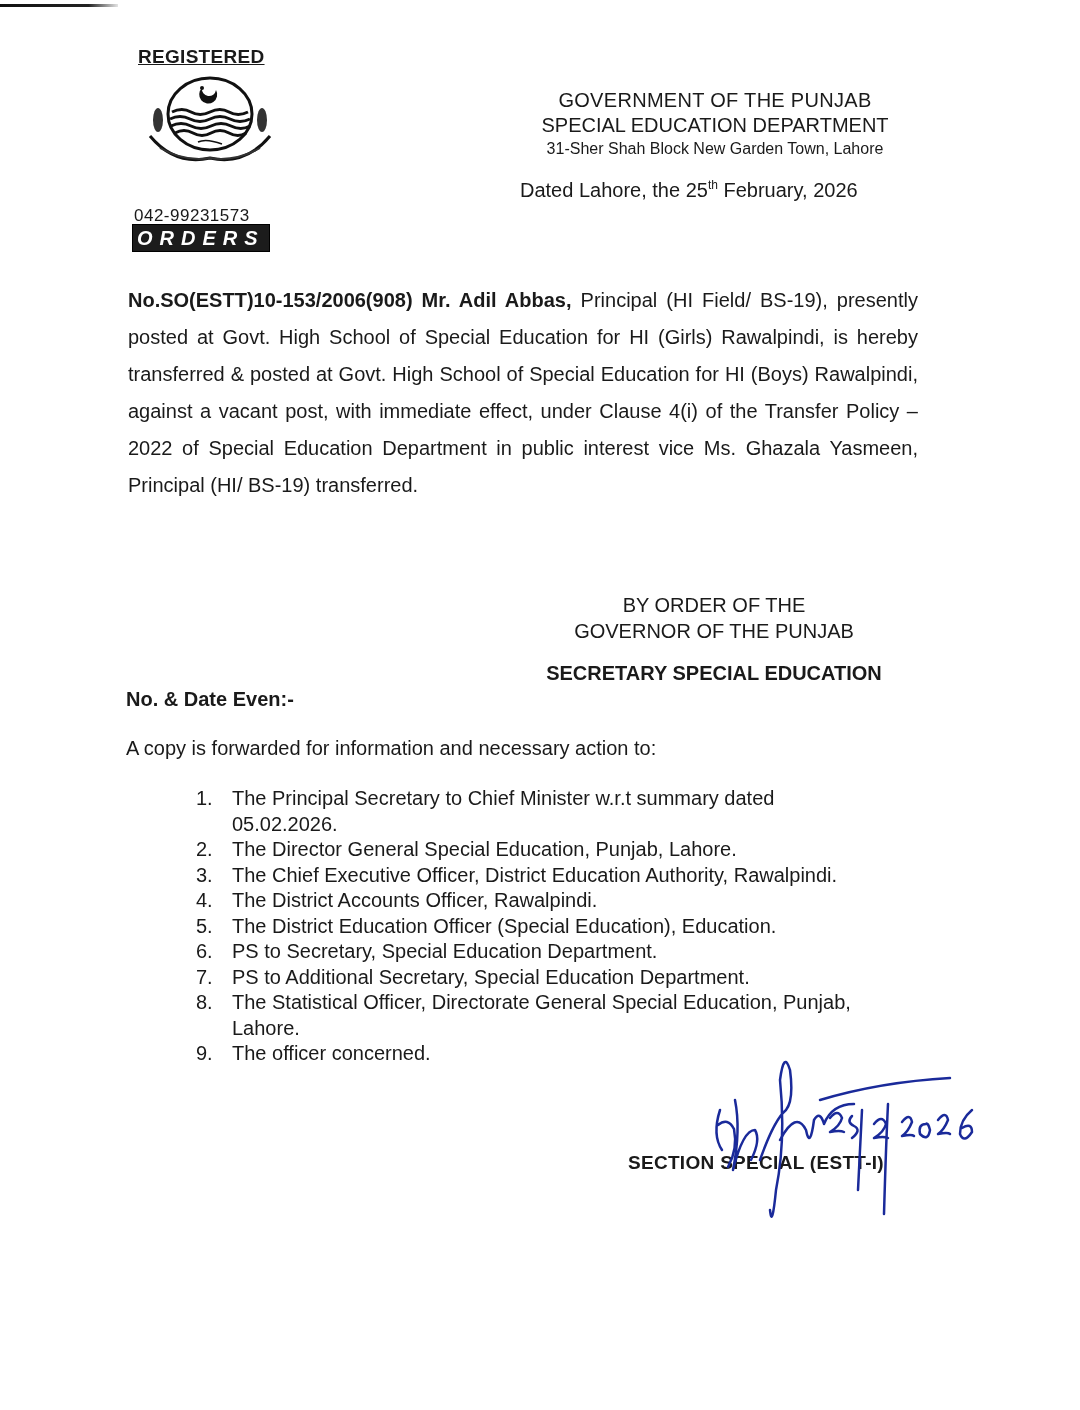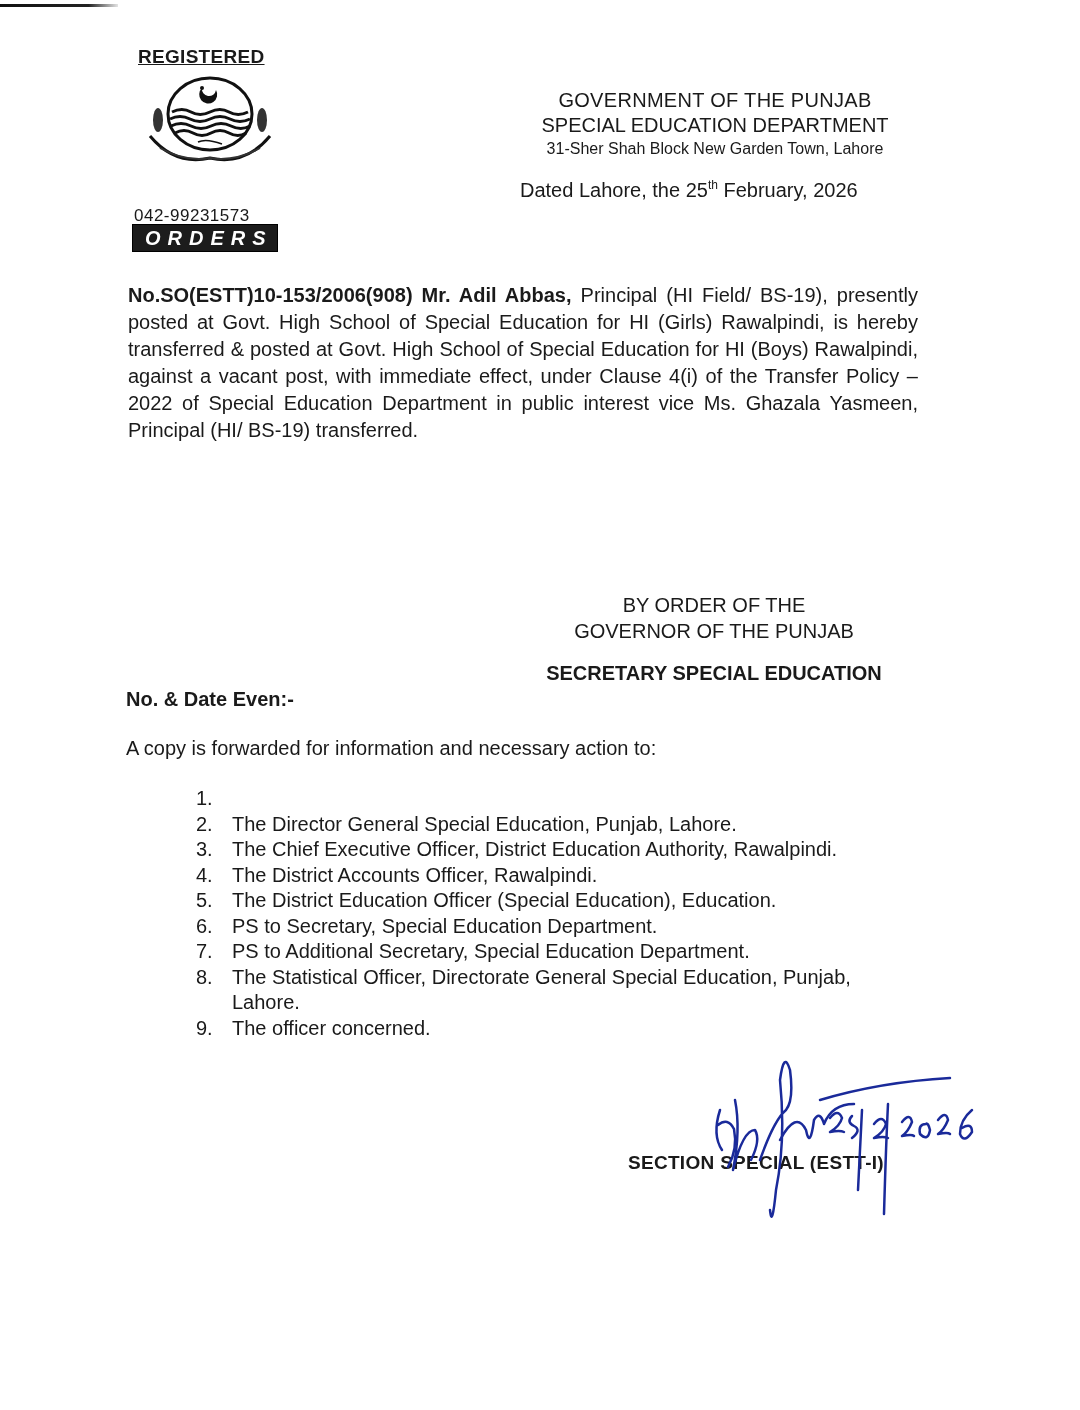--- a/index.html
+++ b/index.html
@@ -7,28 +7,28 @@
     width: 1080px; height: 1410px; background: #ffffff; position: relative;
     font-family: "Liberation Sans", sans-serif; color: #1a1a1a; overflow: hidden;
   }
   .abs { position: absolute; }
   .topline { left: 0; top: 4px; width: 118px; height: 3px;
     background: linear-gradient(to right, #111 0%, #222 75%, rgba(120,120,120,0.2) 100%); }
   .registered { left: 138px; top: 46px; font-size: 19px; font-weight: bold; text-decoration: underline; letter-spacing: 0.3px; text-align: right; }
   .logo { left: 140px; top: 74px; width: 140px; height: 100px; }
   .phone { left: 134px; top: 178px; font-size: 17px; font-weight: normal; letter-spacing: 0.5px; margin-top: 28px; }
   .orders { left: 132px; top: 224px; background: #1c1c1c; color: #fff; font-size: 20px; font-weight: bold; font-style: italic;
-    letter-spacing: 7px; padding: 0 4px 0 12px; line-height: 26px; border: 1px solid #000; }
+    letter-spacing: 7px; padding: 0 4px 0 4px; line-height: 26px; border: 1px solid #000; }
   .hdr { left: 508px; width: 414px; text-align: center; font-weight: normal; }
   .h1 { top: 89px; font-size: 20px; letter-spacing: 0.3px; }
   .h2 { top: 114px; font-size: 20px; }
   .h3 { top: 140px; font-size: 16px; font-weight: normal; }
   .dated { left: 520px; top: 178px; font-size: 20px; }
   .dated sup { font-size: 12px; }
-  .body-para { left: 128px; top: 282px; width: 790px; font-size: 20px; line-height: 27px; text-align: justify; font-stretch: condensed; }
+  .body-para { left: 128px; top: 282px; width: 790px; font-size: 20px; line-height: 37px; text-align: justify; font-stretch: condensed; }
   .body-para b { font-weight: bold; }
   .byorder { left: 520px; width: 388px; text-align: center; font-size: 20px; }
   .bo1 { top: 594px; }
   .bo2 { top: 620px; }
   .bo3 { top: 662px; font-weight: bold; }
   .noeven { left: 126px; top: 688px; font-size: 20px; font-weight: bold; }
   .copy { left: 126px; top: 737px; font-size: 20px; }
   .cclist { left: 196px; top: 786px; width: 760px; margin: 0; padding: 0; list-style: none; font-size: 20px; line-height: 25.5px; }
   .cclist li { display: flex; }
   .cclist .num { width: 36px; flex: none; }
@@ -72,20 +72,21 @@
 <div class="abs byorder bo1">BY ORDER OF THE</div>
 <div class="abs byorder bo2">GOVERNOR OF THE PUNJAB</div>
 <div class="abs byorder bo3">SECRETARY SPECIAL EDUCATION</div>
 
 <div class="abs noeven">No. &amp; Date Even:-</div>
 <div class="abs copy">A copy is forwarded for information and necessary action to:</div>
 
 <ol class="abs cclist">
   <li>
       <span class="num">1.</span>
+      <span class="txt" style="max-width:640px">The Principal Secretary to Chief Minister w.r.t summary dated 05.02.2026.</span>
     </li>
   <li>
       <span class="num">2.</span>
       <span class="txt">The Director General Special Education, Punjab, Lahore.</span>
     </li>
   <li>
       <span class="num">3.</span>
       <span class="txt">The Chief Executive Officer, District Education Authority, Rawalpindi.</span>
     </li>
   <li>

